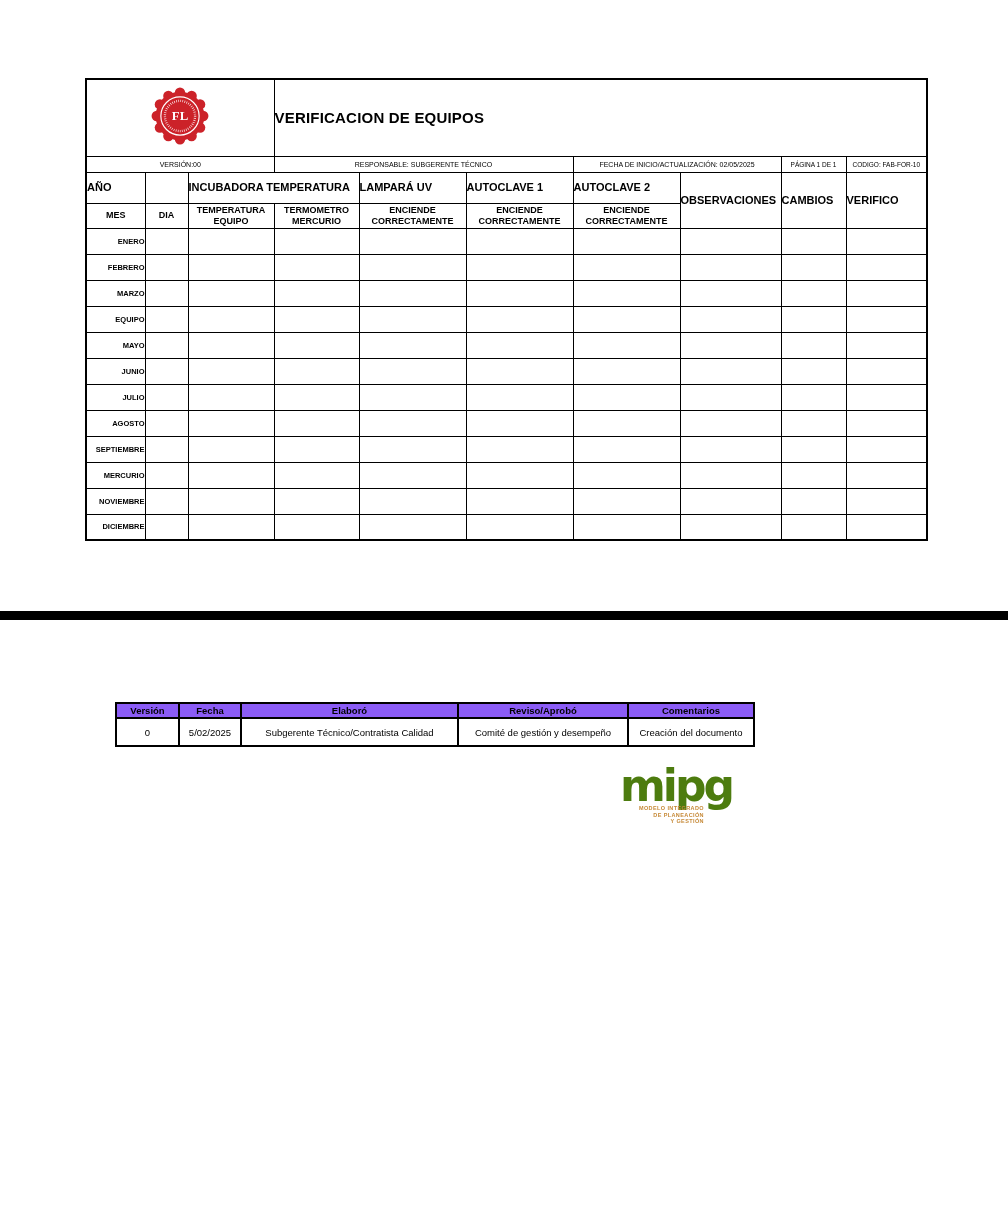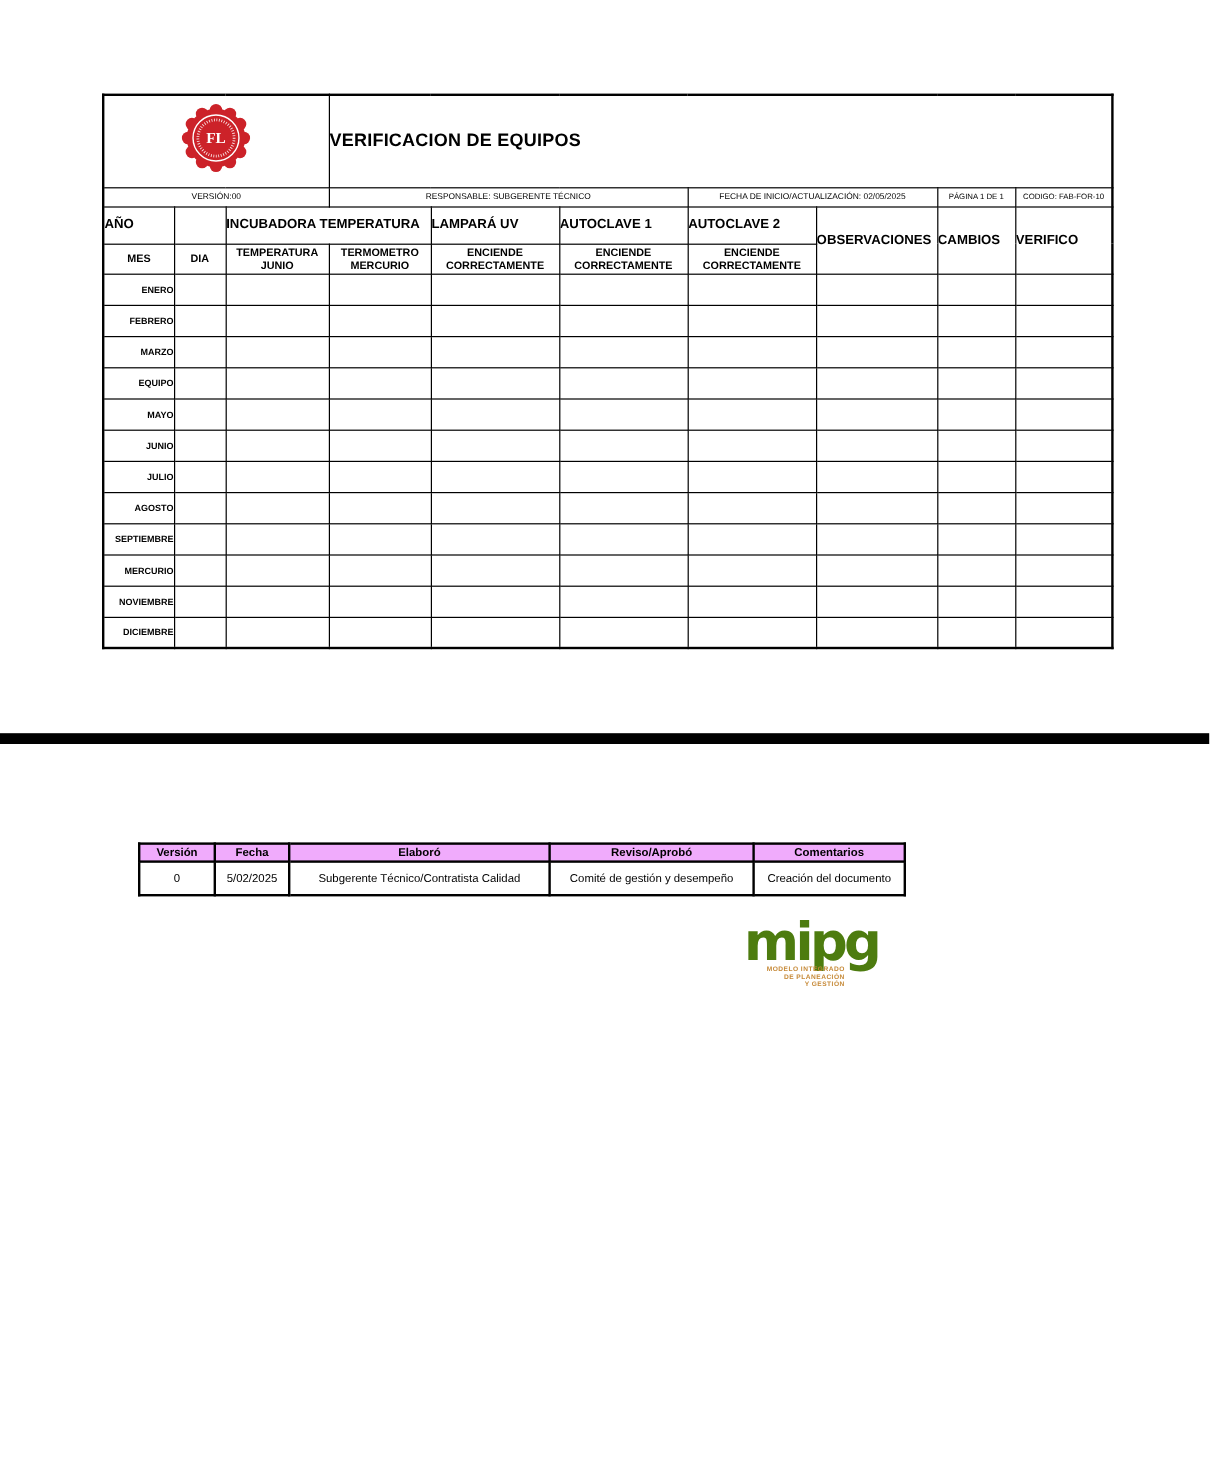--- a/index.html
+++ b/index.html
@@ -24,21 +24,21 @@
   .seal { display: inline-block; }
 
   
   .page-break-band { position: absolute; left: 0; top: 611px; width: 1008px; height: 9px; background: #000; }
 
   
   .control-wrap { position: absolute; left: 115px; top: 702px; width: 638px; }
   table.control { border-collapse: collapse; table-layout: fixed; width: 638px; border: 2px solid #000; }
   table.control td, table.control th { border: 2px solid #000; text-align: center; vertical-align: middle; }
   .ctl-title th { height: 15px; background: #D9D9D9; font-size: 9.5px; font-weight: bold; }
-  .ctl-head th { height: 15px; background: #f0abfc; font-size: 9.5px; font-weight: bold; }
+  .ctl-head th { height: 15px; background: #8b5cf6; font-size: 9.5px; font-weight: bold; }
   .ctl-data td { height: 28px; font-size: 9.5px; background: #fff; }
 
   
   .mipg { position: absolute; left: 620px; top: 766px; width: 130px; height: 60px; }
   .mipg-word { font-family: "DejaVu Sans", sans-serif; font-weight: bold; font-size: 44px; line-height: 0.9;
                letter-spacing: -3px; color: #4d7c0f; }
   .mipg-sub { position: absolute; left: 4px; top: 39px; width: 80px; text-align: right;
               font-size: 5.5px; line-height: 1.2; letter-spacing: 0.4px; color: #C68937; font-weight: bold; }
   .mipg-sub span { display: block; }
 </style>
@@ -105,21 +105,21 @@
         <th>AUTOCLAVE 1</th>
         <th>AUTOCLAVE 2</th>
         <th rowspan="2">OBSERVACIONES</th>
         <th rowspan="2">CAMBIOS</th>
         <th rowspan="2">VERIFICO</th>
       </tr>
 
       <tr class="hdr2">
         <th>MES</th>
         <th>DIA</th>
-        <th>TEMPERATURA JUNIO</th>
+        <th>TEMPERATURA EQUIPO</th>
         <th>TERMOMETRO MERCURIO</th>
         <th>ENCIENDE CORRECTAMENTE</th>
         <th>ENCIENDE CORRECTAMENTE</th>
         <th>ENCIENDE CORRECTAMENTE</th>
       </tr>
 
       <tr class="month-row">
         <td class="month-cell">ENERO</td>
         <td></td>
             <td></td>

